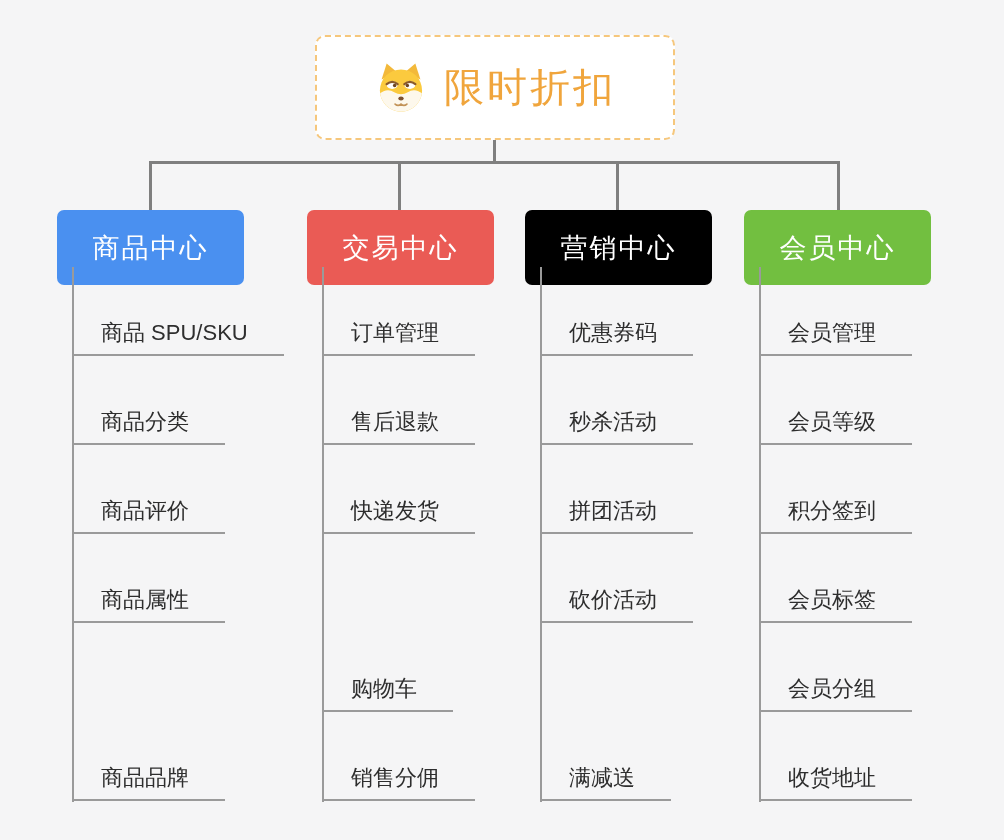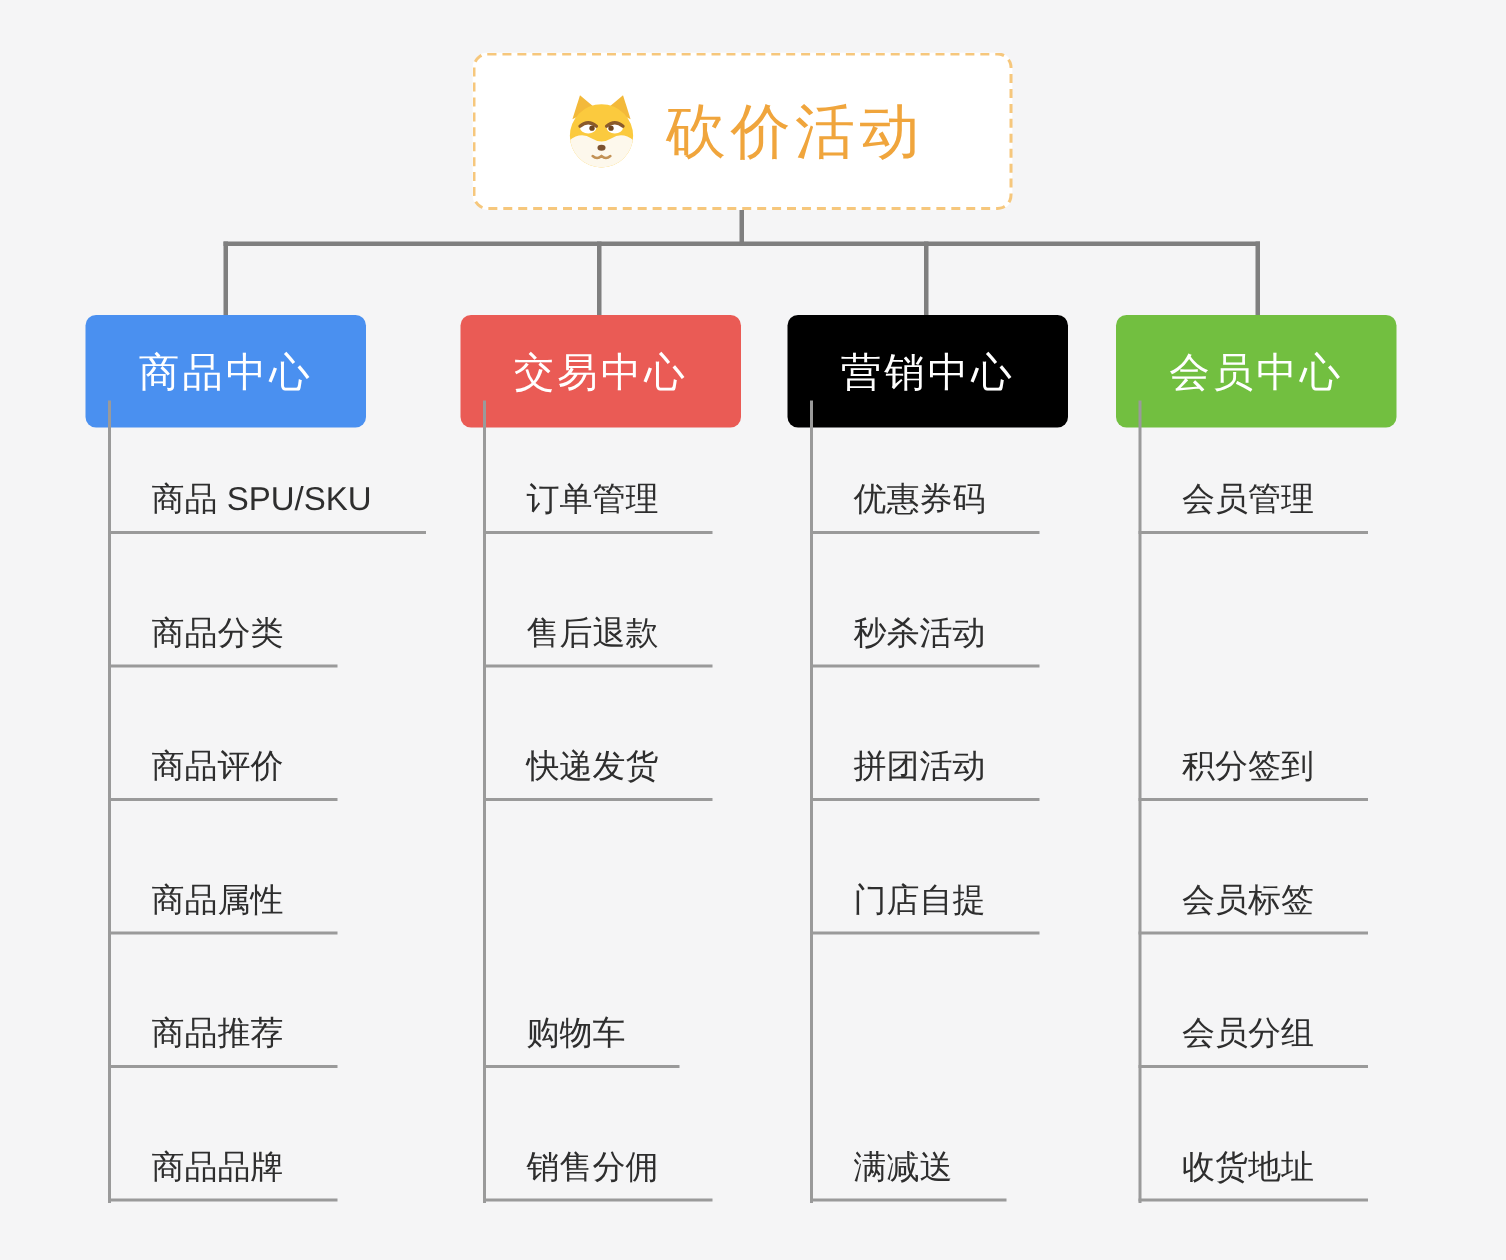--- a/index.html
+++ b/index.html
@@ -78,64 +78,64 @@
       <path d="M5,40 Q15,31 24,37 Q32,42 40,37 Q49,31 59,40 L59,62 L5,62 Z" fill="#fdf8ec" clip-path="url(#headclip)"></path>
       <ellipse cx="21.5" cy="28.5" rx="6.5" ry="4.6" fill="#ffffff"></ellipse>
       <ellipse cx="42.5" cy="28.5" rx="6.5" ry="4.6" fill="#ffffff"></ellipse>
       <path d="M15,27.5 Q21.5,22 28,27.5" fill="none" stroke="#8a5a2b" stroke-width="2.6" stroke-linecap="round"></path>
       <path d="M36,27.5 Q42.5,22 49,27.5" fill="none" stroke="#8a5a2b" stroke-width="2.6" stroke-linecap="round"></path>
       <circle cx="24.5" cy="29" r="2.1" fill="#6e4520"></circle>
       <circle cx="39.5" cy="29" r="2.1" fill="#6e4520"></circle>
       <ellipse cx="32" cy="44.5" rx="3.2" ry="2.4" fill="#7c5230"></ellipse>
       <path d="M25,51 Q28.5,54 32,51 Q35.5,54 39,51" fill="none" stroke="#c29256" stroke-width="2" stroke-linecap="round"></path>
     </svg>
-    <span class="root-title" style="color: rgb(240, 165, 60);">砍价活动</span>
+    <span class="root-title" style="color: rgb(240, 165, 60);">限时折扣</span>
   </div>
 
   <div class="line stem"></div>
   <div class="line bus"></div>
   <div class="line stub stub0"></div>
   <div class="line stub stub1"></div>
   <div class="line stub stub2"></div>
   <div class="line stub stub3"></div>
 
   <div class="branch-group bg0">
     <div class="branch-header" style="background-color: rgb(74, 144, 240);">商品中心</div>
     <div class="branch-vline"></div>
     <div class="branch-item it0">商品 SPU/SKU</div>
     <div class="branch-item it1">商品分类</div>
     <div class="branch-item it2">商品评价</div>
     <div class="branch-item it3">商品属性</div>
-    <div class="branch-item it4">商品推荐</div>
     <div class="branch-item it5">商品品牌</div>
   </div>
 
   <div class="branch-group bg1">
     <div class="branch-header" style="background-color: rgb(234, 91, 85);">交易中心</div>
     <div class="branch-vline"></div>
     <div class="branch-item it0">订单管理</div>
     <div class="branch-item it2">快递发货</div>
     <div class="branch-item it1">售后退款</div>
     <div class="branch-item it4">购物车</div>
     <div class="branch-item it5">销售分佣</div>
   </div>
 
   <div class="branch-group bg2">
     <div class="branch-header" style="background-color: #000000;">营销中心</div>
     <div class="branch-vline"></div>
     <div class="branch-item it0">优惠券码</div>
     <div class="branch-item it1">秒杀活动</div>
     <div class="branch-item it2">拼团活动</div>
-    <div class="branch-item it3">门店自提</div>
+    <div class="branch-item it3">砍价活动</div>
     <div class="branch-item it5">满减送</div>
   </div>
 
   <div class="branch-group bg3">
     <div class="branch-header" style="background-color: rgb(114, 191, 64);">会员中心</div>
     <div class="branch-vline"></div>
     <div class="branch-item it0">会员管理</div>
+    <div class="branch-item it1">会员等级</div>
     <div class="branch-item it2">积分签到</div>
     <div class="branch-item it3">会员标签</div>
     <div class="branch-item it4">会员分组</div>
     <div class="branch-item it5">收货地址</div>
   </div>
 
 </div>
 
 </body></html>

